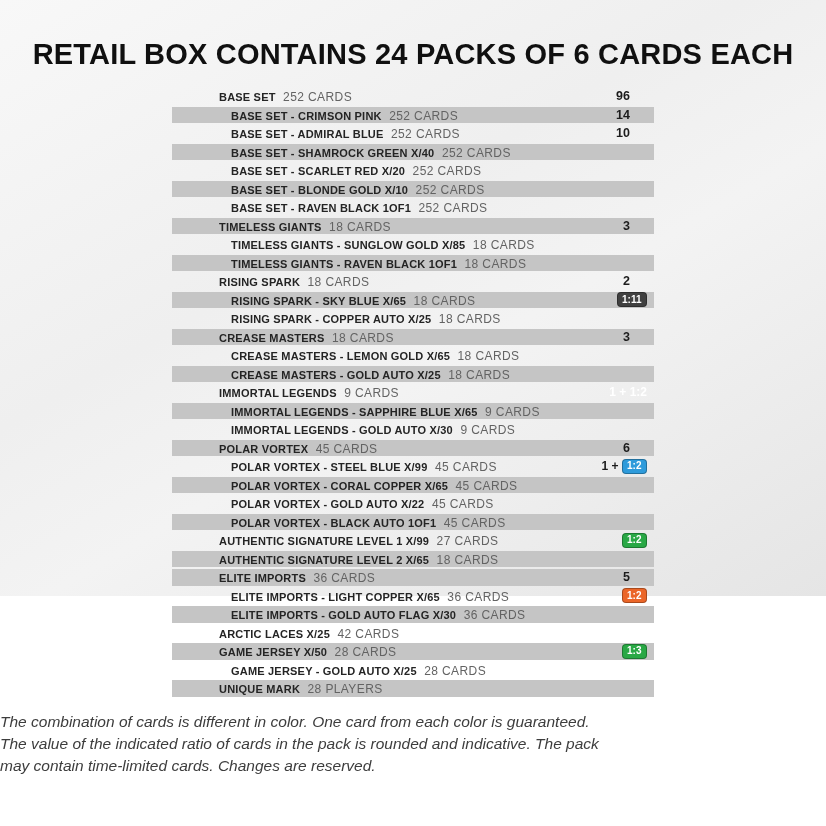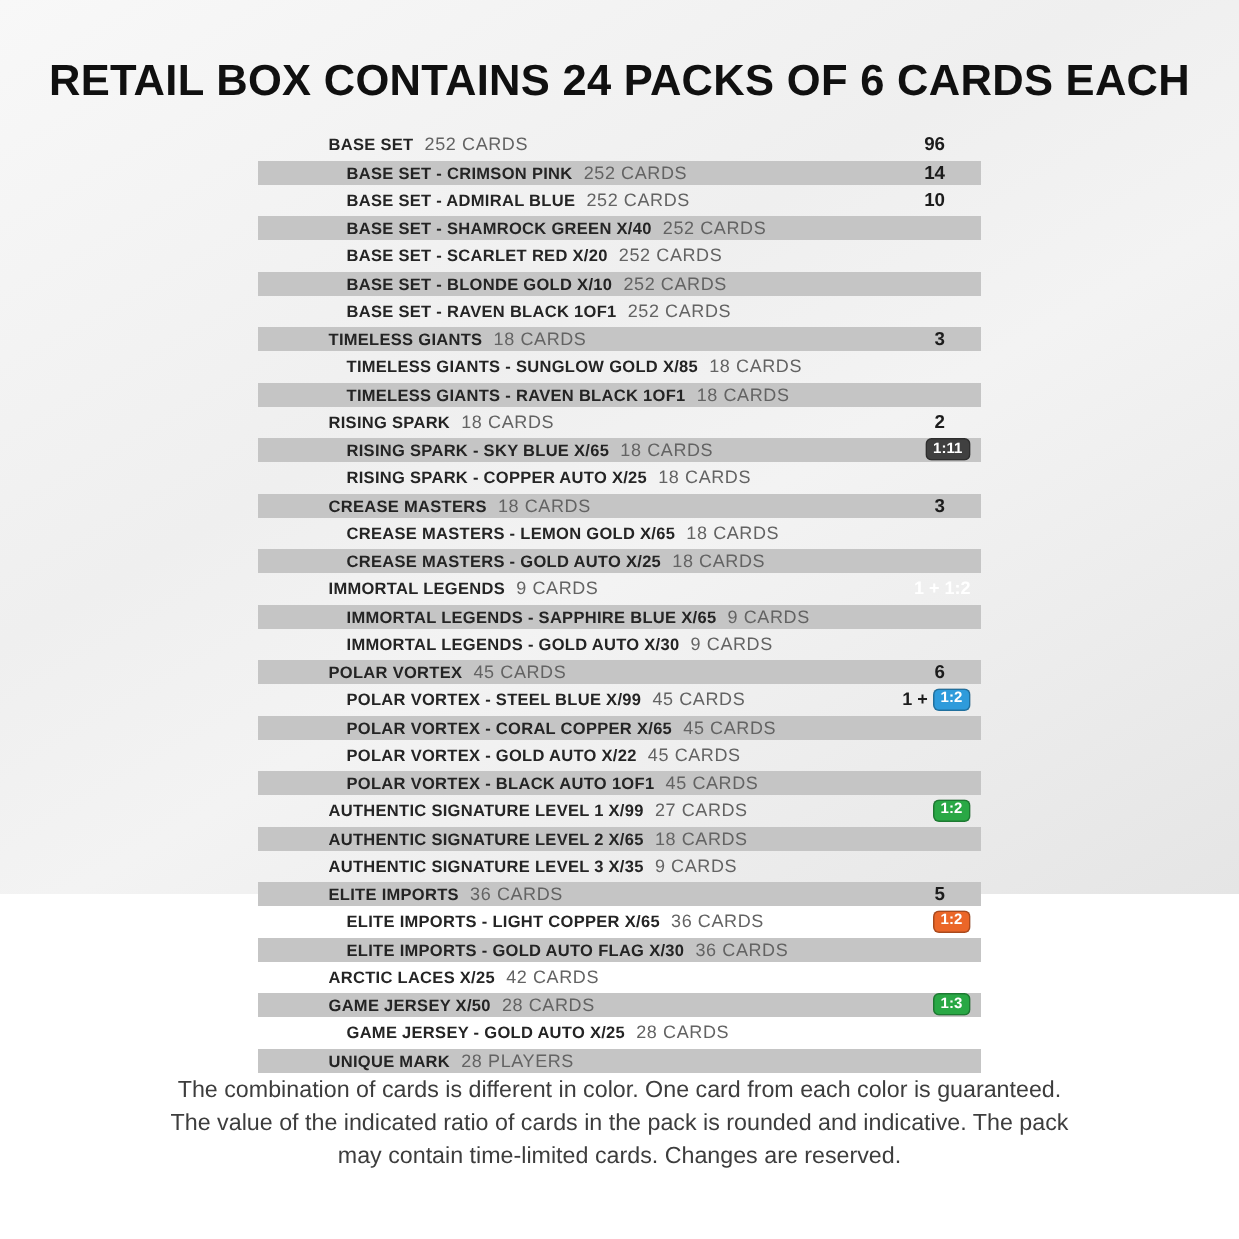--- a/index.html
+++ b/index.html
@@ -33,22 +33,22 @@
   .num { font-weight:bold; font-size:12.5px; color:#1c1c1c; padding-right:24px; }
   .prefix { font-weight:bold; font-size:12px; color:#1c1c1c; margin-right:3px; }
   .badge {
     color:#fff; font-weight:bold; font-size:10px; line-height:12px;
     padding:0.5px 4.5px; border-radius:4px;
     border:1px solid rgba(0,0,0,0.28);
     margin-right:7px;
   }
   .ghost { color:#ffffff; font-weight:bold; font-size:12px; margin-right:7px; }
   .footer {
-    text-align:center;
-    font-size:15.5px; color:#3d3d3d; line-height:1.42;
+    margin-top:13px; text-align:left;
+    font-style:italic; font-size:15.5px; color:#3d3d3d; line-height:1.42;
   }
 </style>
 </head>
 <body>
 
 <div class="page">
   <h1 class="title">RETAIL BOX CONTAINS 24 PACKS OF 6 CARDS EACH</h1>
 
   <div class="table">
   <div class="row">
@@ -275,27 +275,20 @@
   </div>
 
   <div class="row gray">
     <span class="label">
       <span class="main">AUTHENTIC SIGNATURE LEVEL 2 X/65</span>
       <span class="count">18 CARDS</span>
     </span>
     <span class="value"></span>
   </div>
 
-  <div class="row">
-    <span class="label">
-      <span class="main">AUTHENTIC SIGNATURE LEVEL 3 X/35</span>
-      <span class="count">9 CARDS</span>
-    </span>
-    <span class="value"></span>
-  </div>
 
   <div class="row gray">
     <span class="label">
       <span class="main">ELITE IMPORTS</span>
       <span class="count">36 CARDS</span>
     </span>
     <span class="value">
           <span class="num">5</span>
         </span>
   </div>

